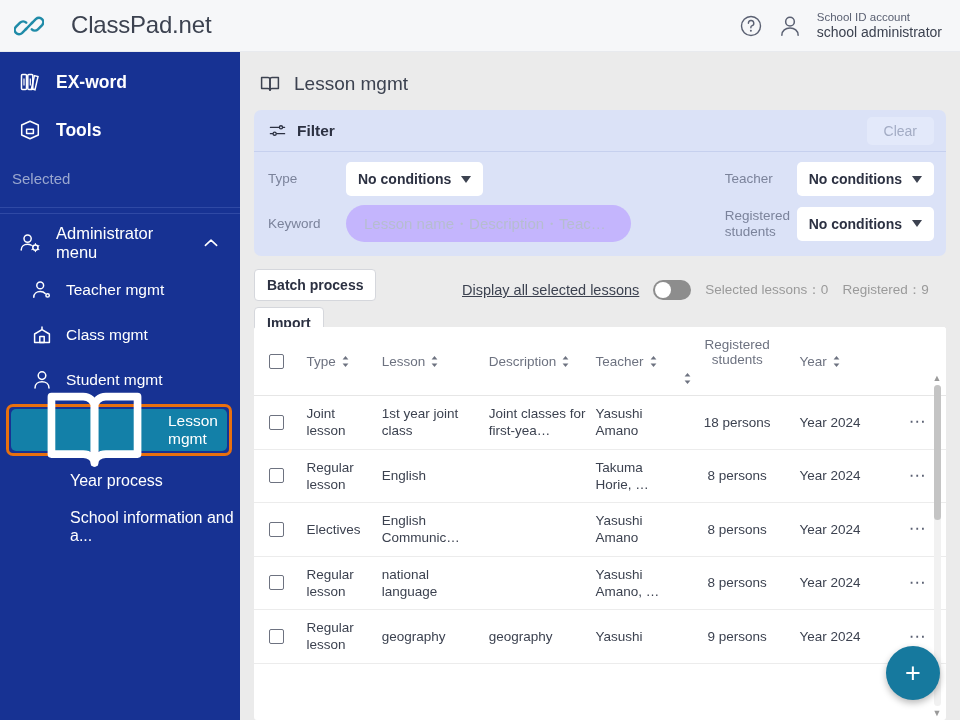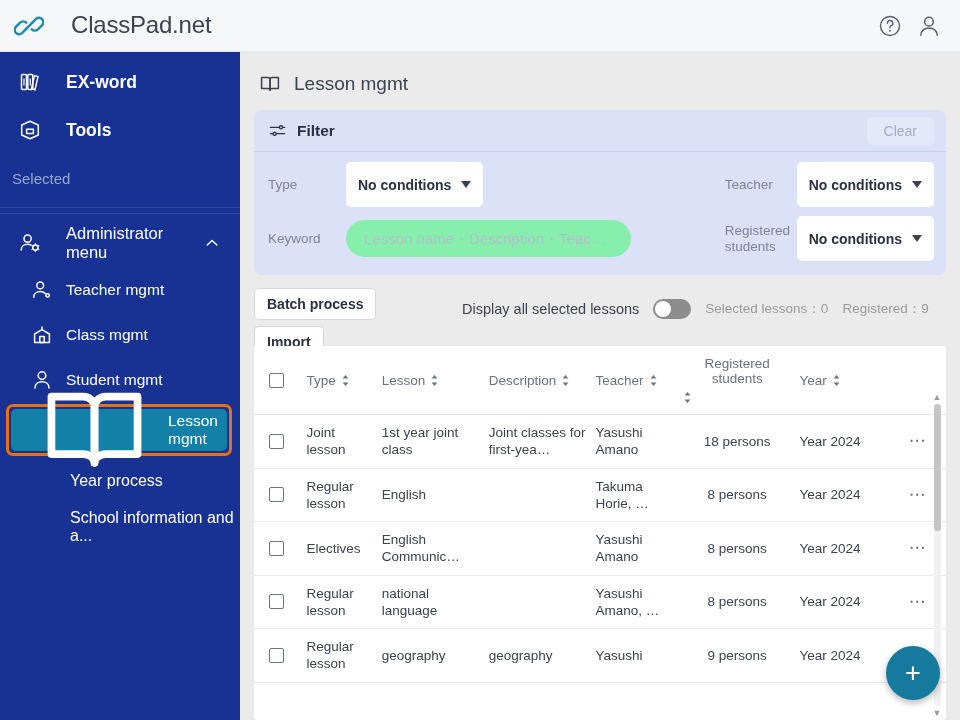--- a/index.html
+++ b/index.html
@@ -38,21 +38,21 @@
   
   .sidebar {
     width: 240px; flex: 0 0 240px;
     background: #173293;
     color: #ffffff;
     position: relative;
     padding-top: 6px;
     overflow: hidden;
   }
   .nav-item {
-    display: flex; align-items: center; gap: 24px;
+    display: flex; align-items: center; gap: 14px;
     padding: 0 0 0 18px;
     height: 48px;
     cursor: pointer;
     position: relative;
   }
   .nav-item .ico { width: 24px; height: 24px; flex: 0 0 24px; display: block; }
   .nav-label { font-size: 16.5px; color: #ffffff; }
   .nav-item.big .nav-label { font-size: 17.5px; font-weight: bold; }
   .nav-item.muted .nav-label { color: #9aa7cf; font-size: 15px; }
   .nav-item.plain { padding-left: 12px; }
@@ -118,36 +118,36 @@
     cursor: pointer;
   }
   .filter-body { padding: 10px 12px 14px 14px; }
   .filter-row { display: flex; align-items: center; }
   .filter-row + .filter-row { margin-top: 9px; }
   .fl-label { font-size: 13.5px; color: #7b839b; width: 78px; flex: 0 0 78px; line-height: 1.15; }
   .fl-label.two { width: 78px; }
   .select-box {
     background: #ffffff;
     border-radius: 5px;
-    height: 45px;
+    height: 34px;
     display: flex; align-items: center; gap: 10px;
     padding: 0 12px;
     cursor: pointer;
     min-width: 136px;
   }
   .select-box .sv { font-size: 14px; font-weight: bold; color: #2c3142; }
   .caret {
     width: 0; height: 0;
     border-left: 5.5px solid transparent;
     border-right: 5.5px solid transparent;
     border-top: 7px solid #3c4250;
     margin-left: auto;
   }
   .kw-input {
-    background: #86efac;
+    background: #c4b5fd;
     border: none; outline: none;
     border-radius: 19px;
     height: 37px; width: 285px;
     padding: 6px 18px;
     font-size: 15px;
     font-family: inherit;
     color: #3c4250;
   }
   .kw-input::placeholder { color: #b6bdd0; }
   .filter-left { display: flex; align-items: center; flex: 0 0 auto; }
@@ -170,21 +170,21 @@
     font-weight: bold;
     color: #2c3142;
     padding: 7px 12px;
     font-family: inherit;
     cursor: pointer;
   }
   .toolbar-right {
     display: flex; align-items: center; gap: 14px;
     position: absolute; left: 208px; top: 11px;
   }
-  .tg-label { font-size: 14.5px; color: #3c4250; font-weight: 500; }
+  .tg-label { font-size: 14.5px; color: #3c4250; font-weight: 500; text-decoration: underline; }
   .toggle {
     width: 38px; height: 20px;
     background: #8d8d8d;
     border-radius: 10px;
     position: relative;
     cursor: pointer;
     flex: 0 0 38px;
   }
   .toggle .knob {
     position: absolute; left: 2px; top: 2px;
@@ -279,20 +279,24 @@
     <div class="topbar-right">
       <svg class="help-icon" viewBox="0 0 24 24">
         <circle cx="12" cy="12" r="9.5" fill="none" stroke="#5a6072" stroke-width="1.4"></circle>
         <path d="M9.4 9.2a2.7 2.7 0 1 1 3.3 2.7c-.6.2-.8.7-.8 1.3v.6" fill="none" stroke="#5a6072" stroke-width="1.4" stroke-linecap="round"></path>
         <circle cx="11.9" cy="16.7" r="1" fill="#5a6072"></circle>
       </svg>
       <svg class="user-icon" viewBox="0 0 24 24">
         <circle cx="12" cy="8" r="4" fill="none" stroke="#5a6072" stroke-width="1.4"></circle>
         <path d="M4.5 20.5c0-4.2 3.4-6.6 7.5-6.6s7.5 2.4 7.5 6.6" fill="none" stroke="#5a6072" stroke-width="1.4" stroke-linecap="round"></path>
       </svg>
+      <div class="account">
+        <span class="account-label">School ID account</span>
+        <span class="account-name">school administrator</span>
+      </div>
     </div>
   </div>
 
   <div class="body">
 
     <nav class="sidebar">
 
       <div class="nav-item big">
         <svg class="ico" viewBox="0 0 24 24">
           <g fill="none" stroke="#fff" stroke-width="1.5">

